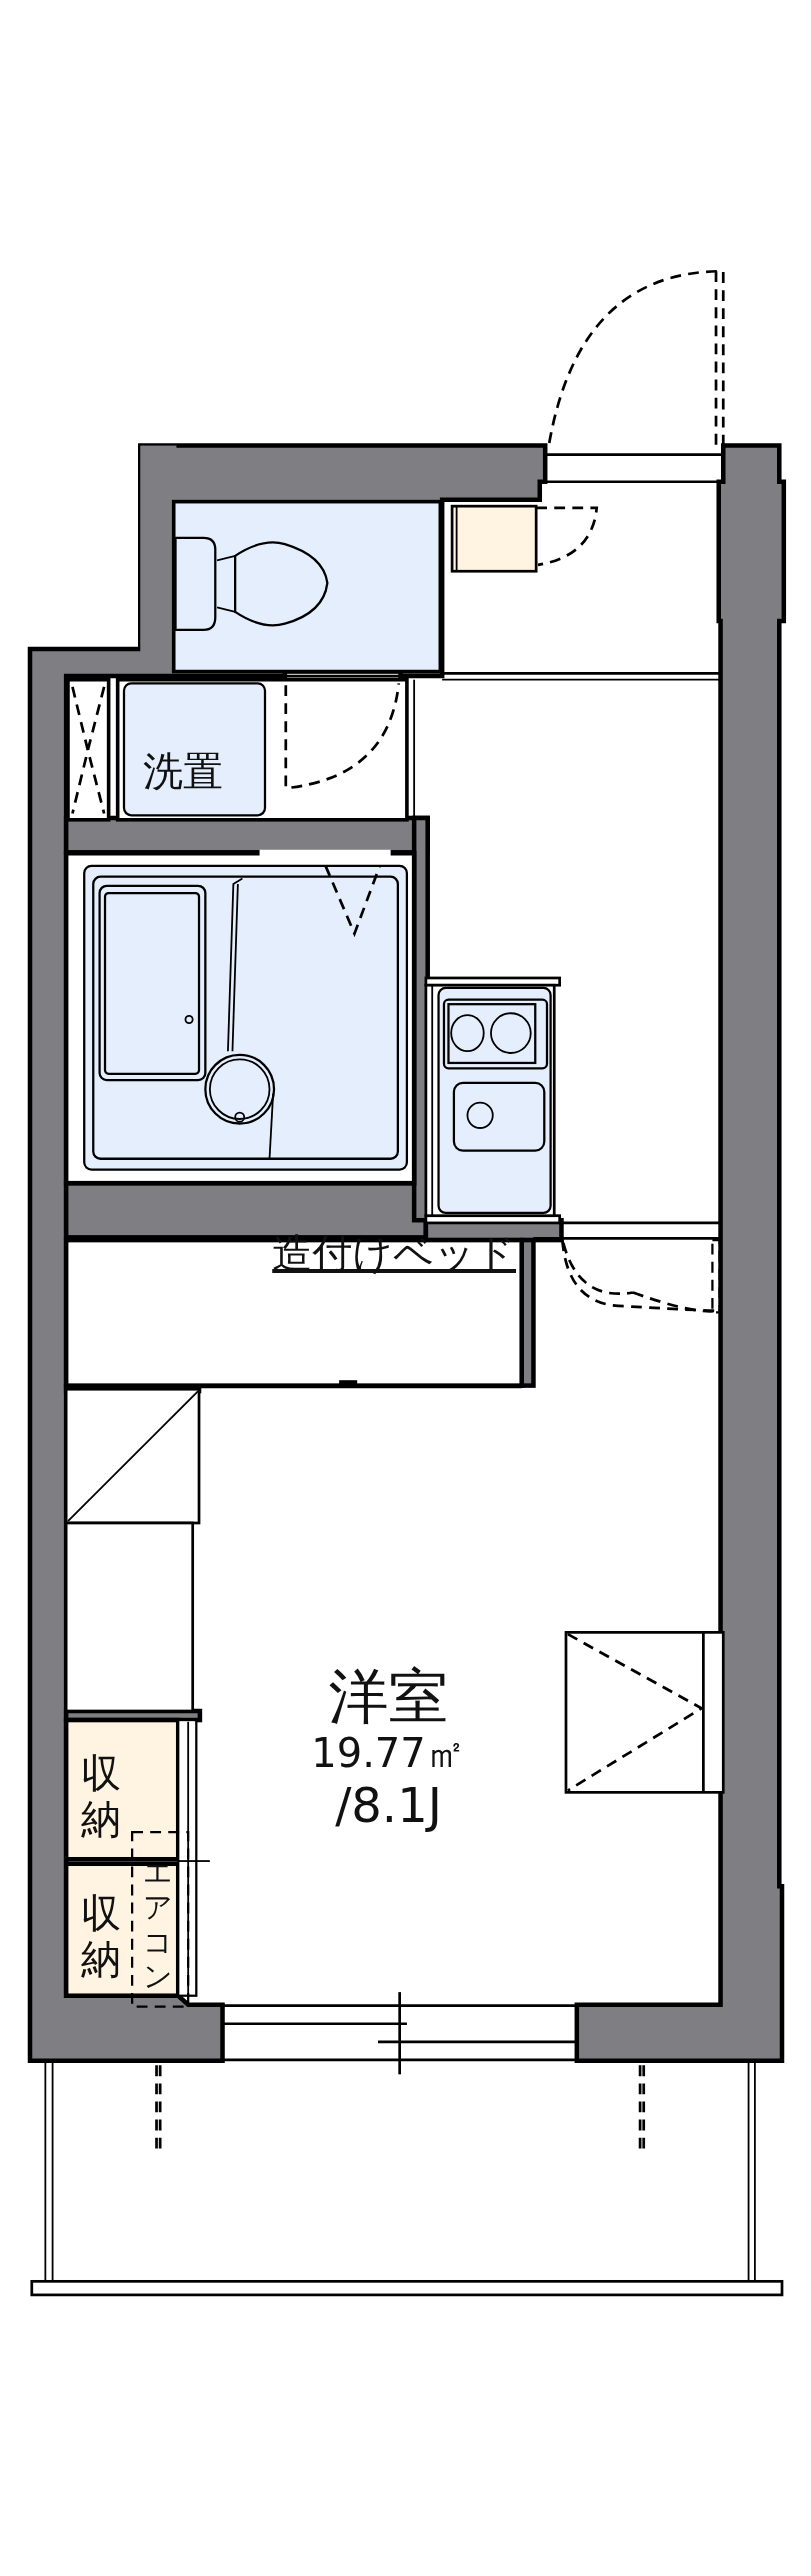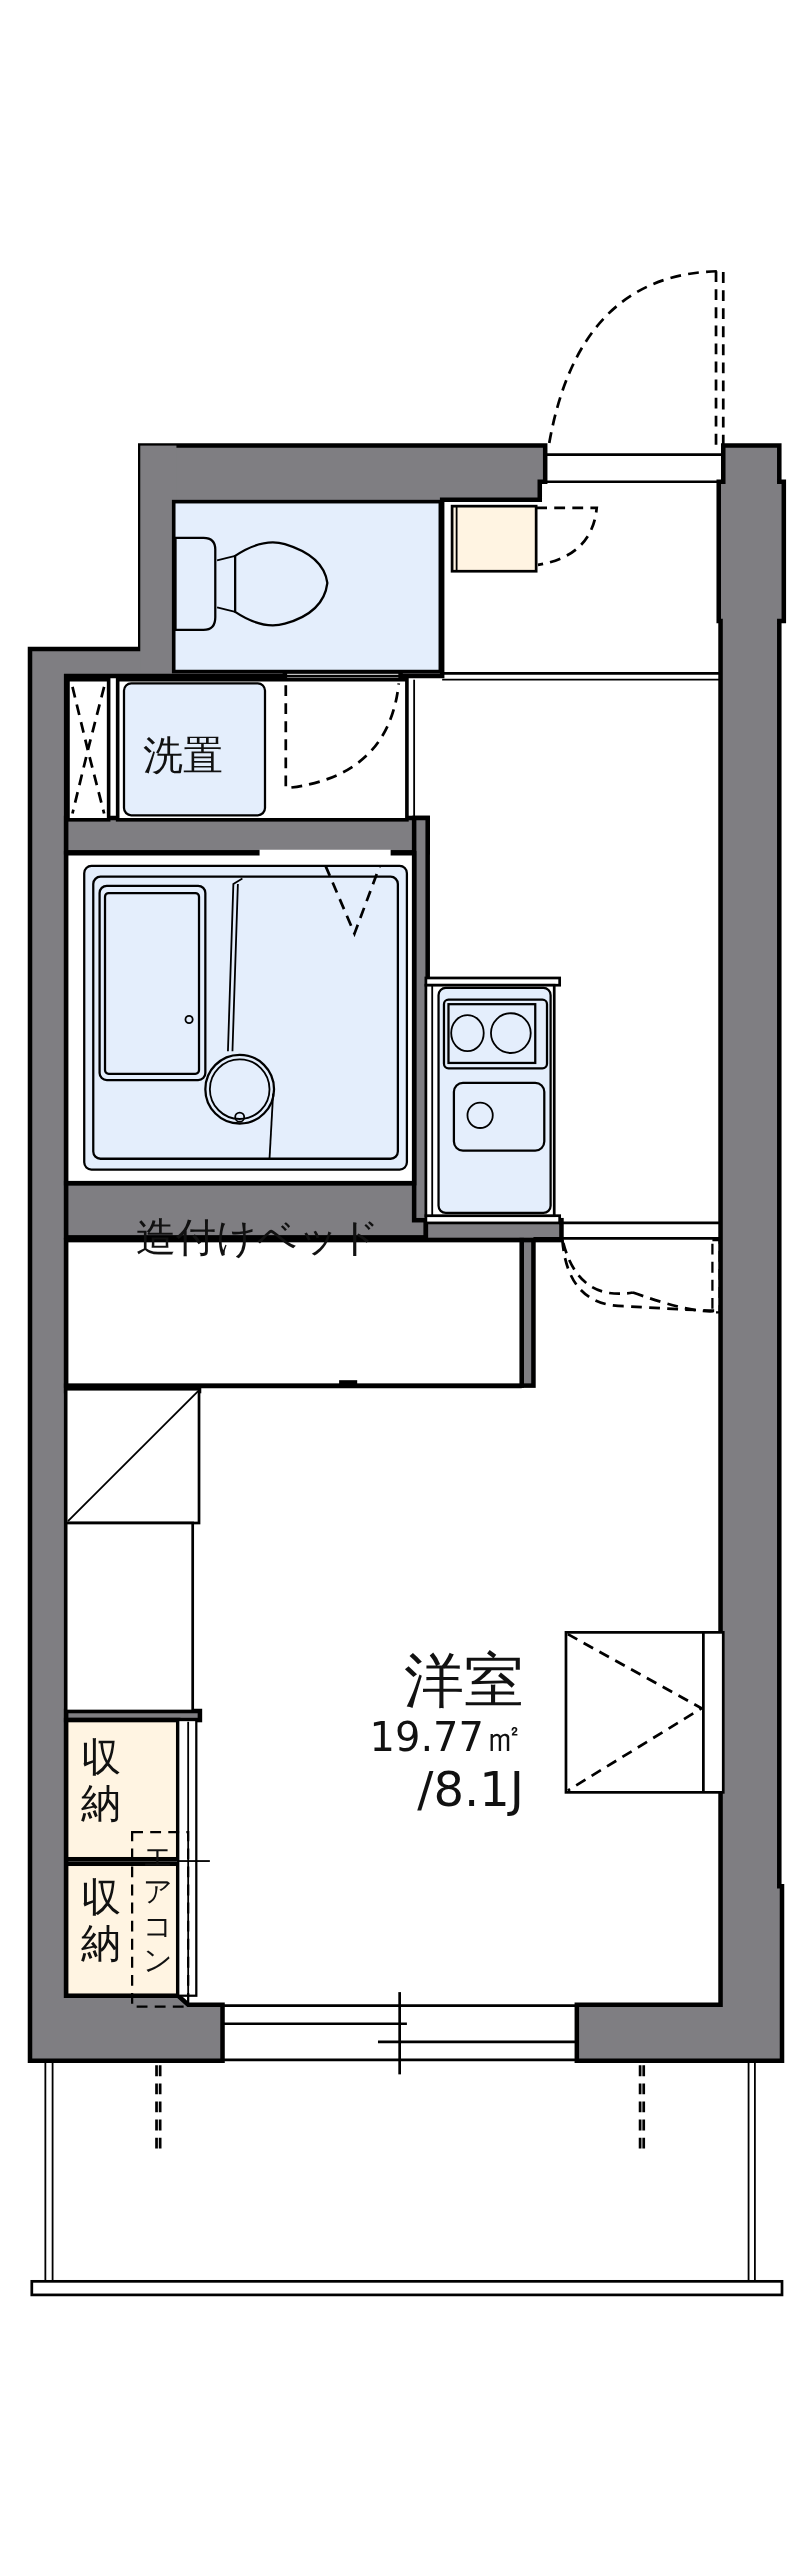--- a/index.html
+++ b/index.html
@@ -6,21 +6,21 @@
   body { width:812px; height:2576px; position:relative; overflow:hidden; font-family:"DejaVu Sans", sans-serif; }
   svg { position:absolute; left:0; top:0; }
   .wall { fill:#7f7e82; stroke:#000; stroke-width:5; }
   .line { fill:none; stroke:#000; stroke-width:3; }
   .thin { fill:none; stroke:#000; stroke-width:2; }
   .dash { fill:none; stroke:#000; stroke-width:3; stroke-dasharray:12 8; }
   .blue { fill:#e4eefc; stroke:#000; stroke-width:4; }
   .blue-thin { fill:#e4eefc; stroke:#000; stroke-width:2.5; }
   .cream { fill:#fff4e2; stroke:#000; stroke-width:5; }
   .white { fill:#fff; stroke:#000; stroke-width:5; }
-  .lbl { position:absolute; color:#111; font-family:"DejaVu Sans", sans-serif; white-space:nowrap; line-height:1.15; }
+  .lbl { position:absolute; color:#111; font-family:"DejaVu Sans", sans-serif; white-space:nowrap; line-height:1.15;margin-top:16px; }
 </style>
 </head>
 <body>
 
 <svg width="812" height="2576" viewBox="0 0 898 2850">
 
   <g>
     <path class="dash" d="M800 493 L800 300 Q640 300 607 493"></path>
     <line class="dash" x1="792" y1="300" x2="792" y2="493"></line>
   </g>
@@ -161,25 +161,25 @@
     <rect x="35" y="2524" width="830" height="15" fill="#fff" stroke="#000" stroke-width="3"></rect>
     <line class="dash" x1="173" y1="2285" x2="173" y2="2382"></line>
     <line class="dash" x1="177" y1="2285" x2="177" y2="2382"></line>
     <line class="dash" x1="708" y1="2285" x2="708" y2="2382"></line>
     <line class="dash" x1="712" y1="2285" x2="712" y2="2382"></line>
   </g>
 </svg>
 
 <div class="lbl" style="left:143px; top:732px; font-size:40px;">洗置</div>
 
-<div class="lbl" style="left:136px; top:1211px; width:380px; text-align:left; font-size:40px; line-height:1.3;">
+<div class="lbl" style="left:136px; top:1211px; width:380px; text-align:right; font-size:40px; line-height:1.3;text-decoration:underline;">
   <div>造付けベッド</div>
 </div>
 
-<div class="lbl" style="left:253px; top:1647px; width:271px; text-align:right;">
+<div class="lbl" style="left:253px; top:1647px; width:271px; text-align:center;">
   <div style="font-size:60px; line-height:1.1;">洋室</div>
   <div style="font-size:40px; line-height:1.2;">19.77㎡</div>
   <div style="font-size:48px; line-height:1.2;">/8.1J</div>
 </div>
 
 <div class="lbl" style="left:81px; top:1734px; font-size:40px; line-height:1.15;">
   <div>収</div>
   <div>納</div>
 </div>
 <div class="lbl" style="left:81px; top:1874px; font-size:40px; line-height:1.15;">

